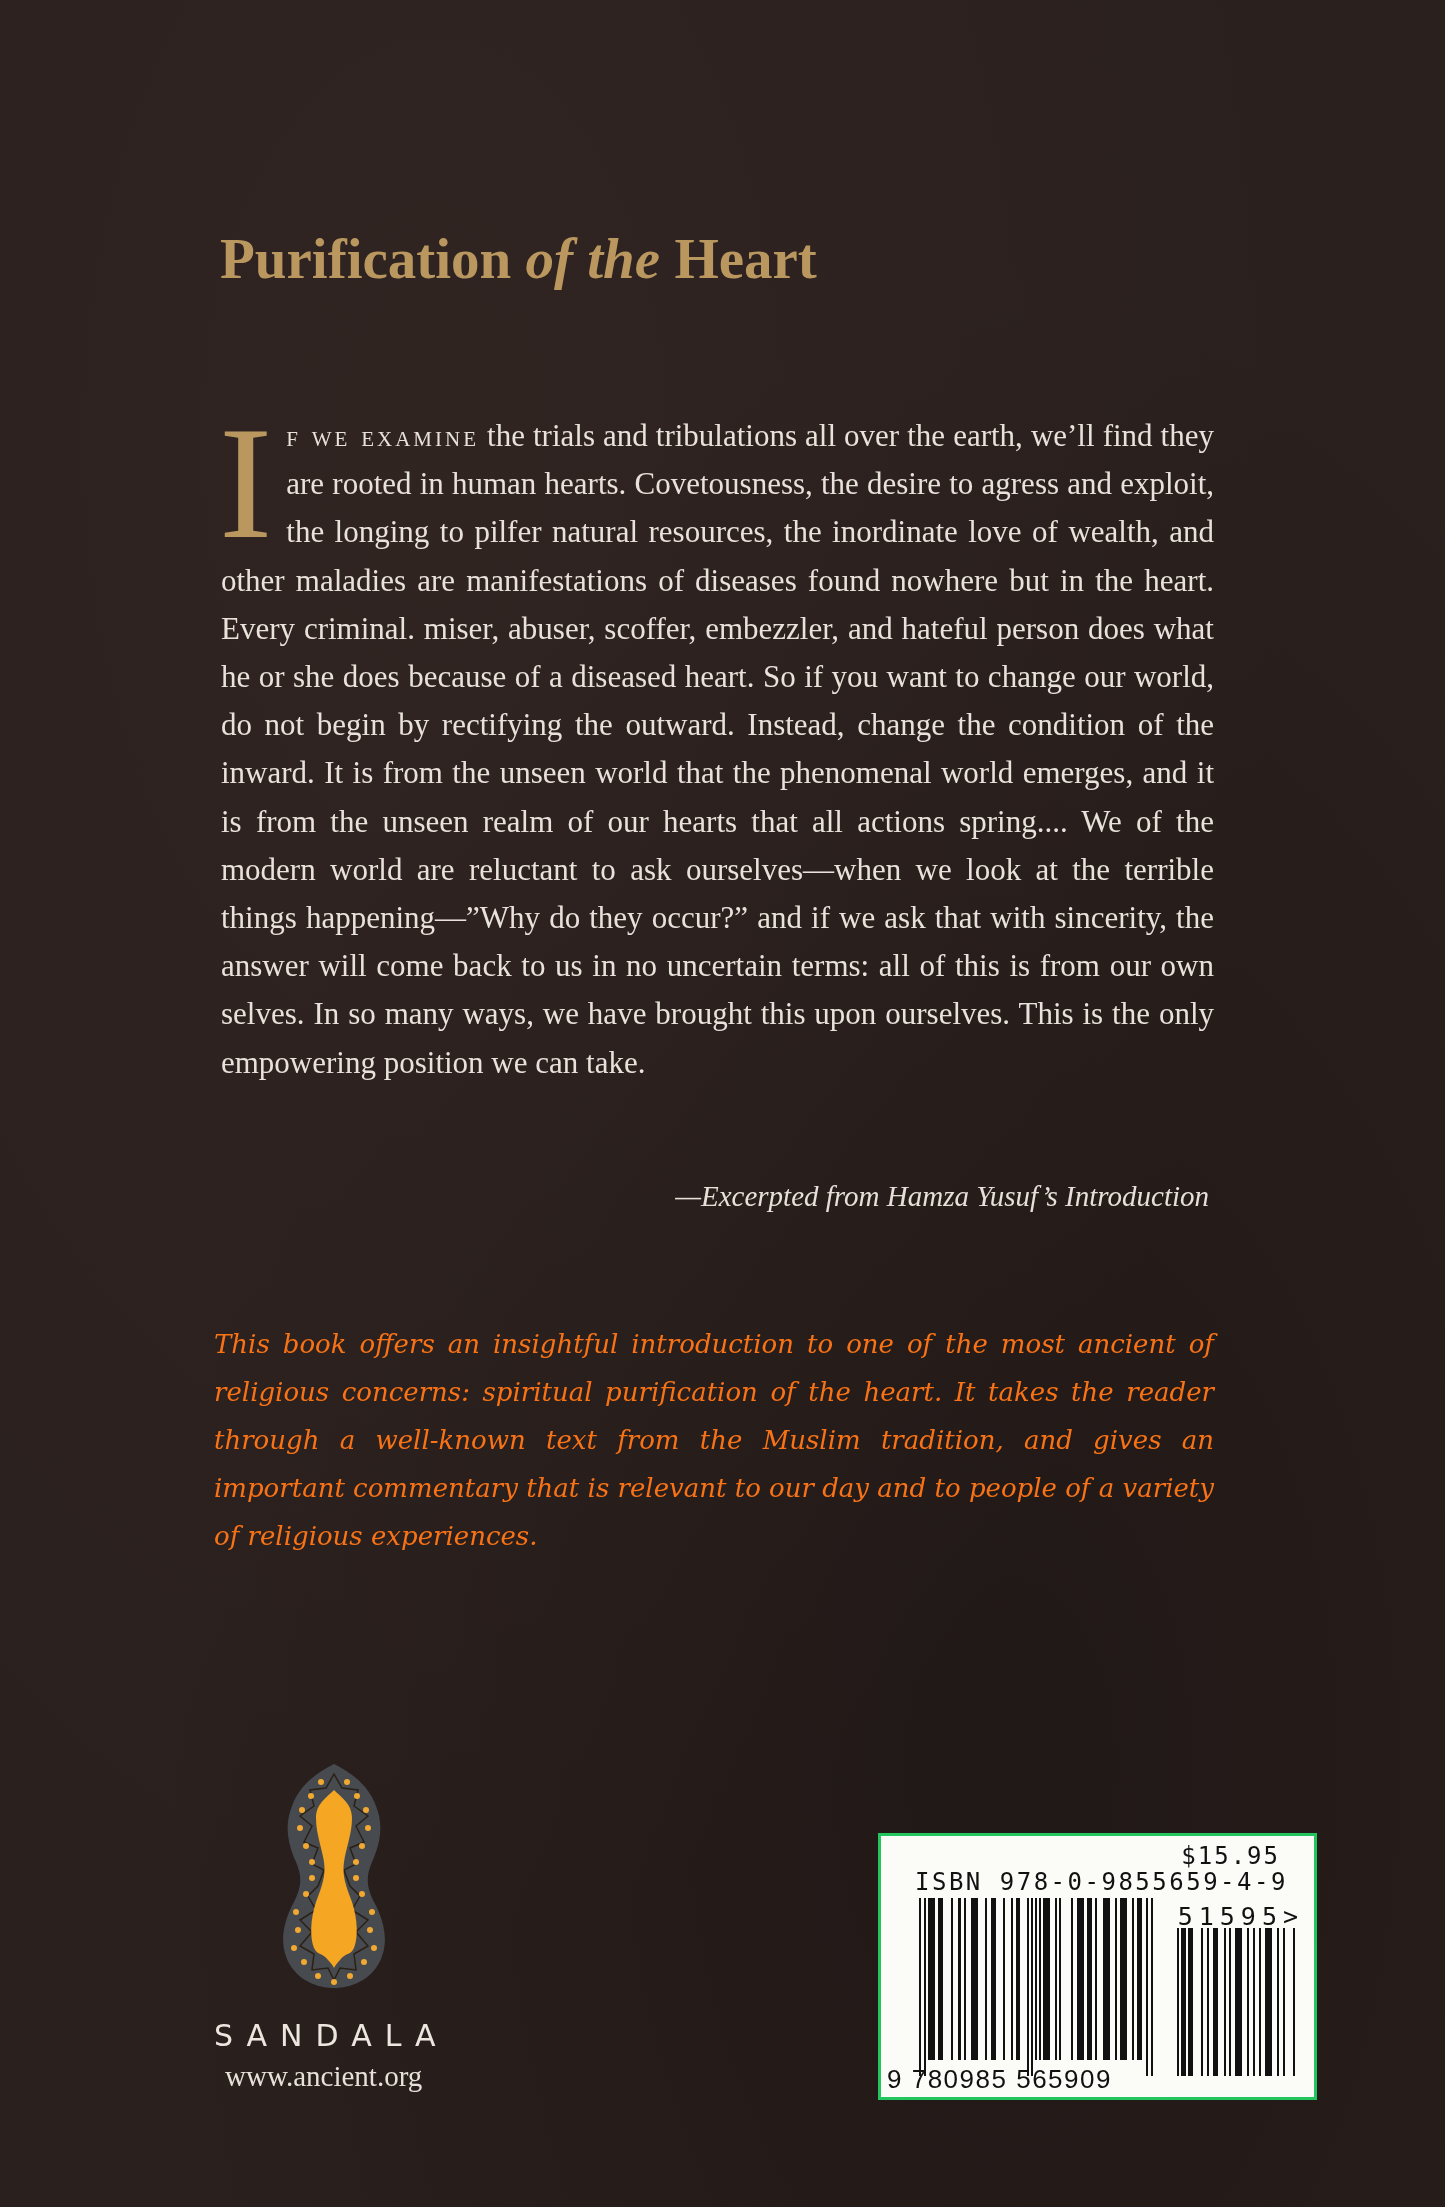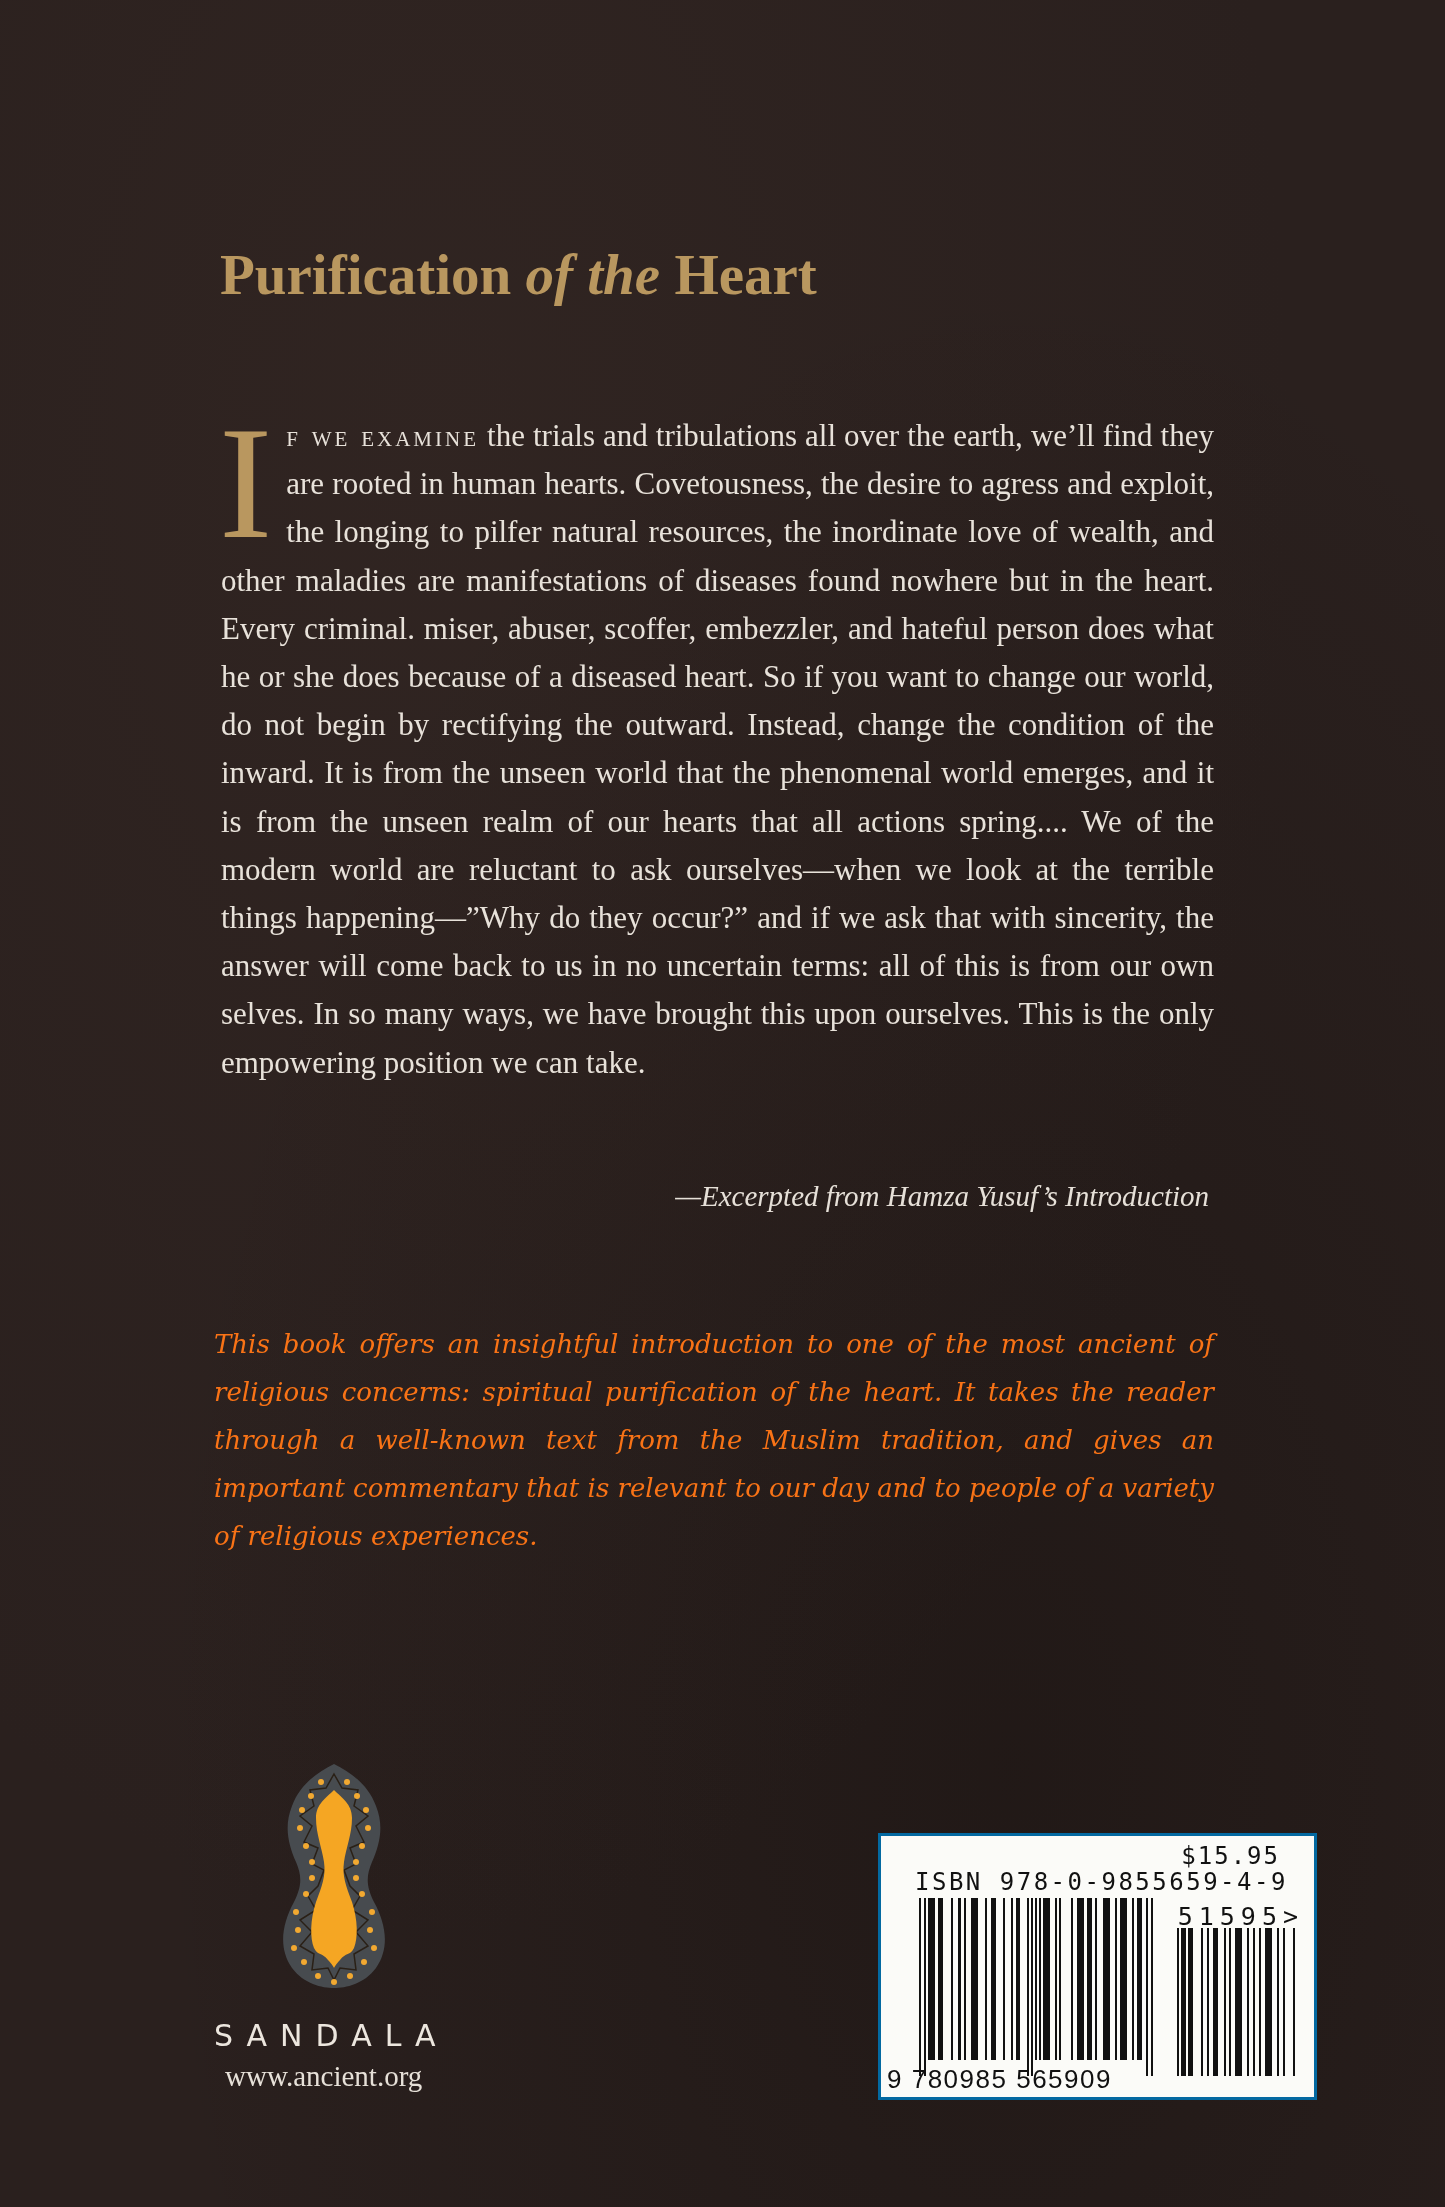--- a/index.html
+++ b/index.html
@@ -16,21 +16,20 @@
     }
     .title {
       position: absolute;
       left: 220px;
       top: 226px;
       font-family: "Liberation Serif", serif;
       font-size: 57px;
       color: #b9975f;
       letter-spacing: 0px;
       white-space: nowrap;
-      margin-top: 16px;
     }
     .title .ital { font-style: italic; }
     .excerpt {
       position: absolute;
       left: 221px;
       top: 412px;
       width: 993px;
       font-size: 31px;
       line-height: 48.2px;
       text-align: justify;
@@ -98,21 +97,21 @@
       font-size: 29px;
       color: #e6e0d8;
     }
     .barcode-box {
       position: absolute;
       left: 878px;
       top: 1833px;
       width: 439px;
       height: 267px;
       background: #fbfbf8;
-      border: 3px solid #0369a1;
+      border: 3px solid #22c55e;
     }
     .bc-price {
       position: absolute;
       right: 34px;
       top: 6px;
       font-family: "DejaVu Sans Mono", monospace;
       font-size: 24px;
       color: #111;
       letter-spacing: 2px;
     }

